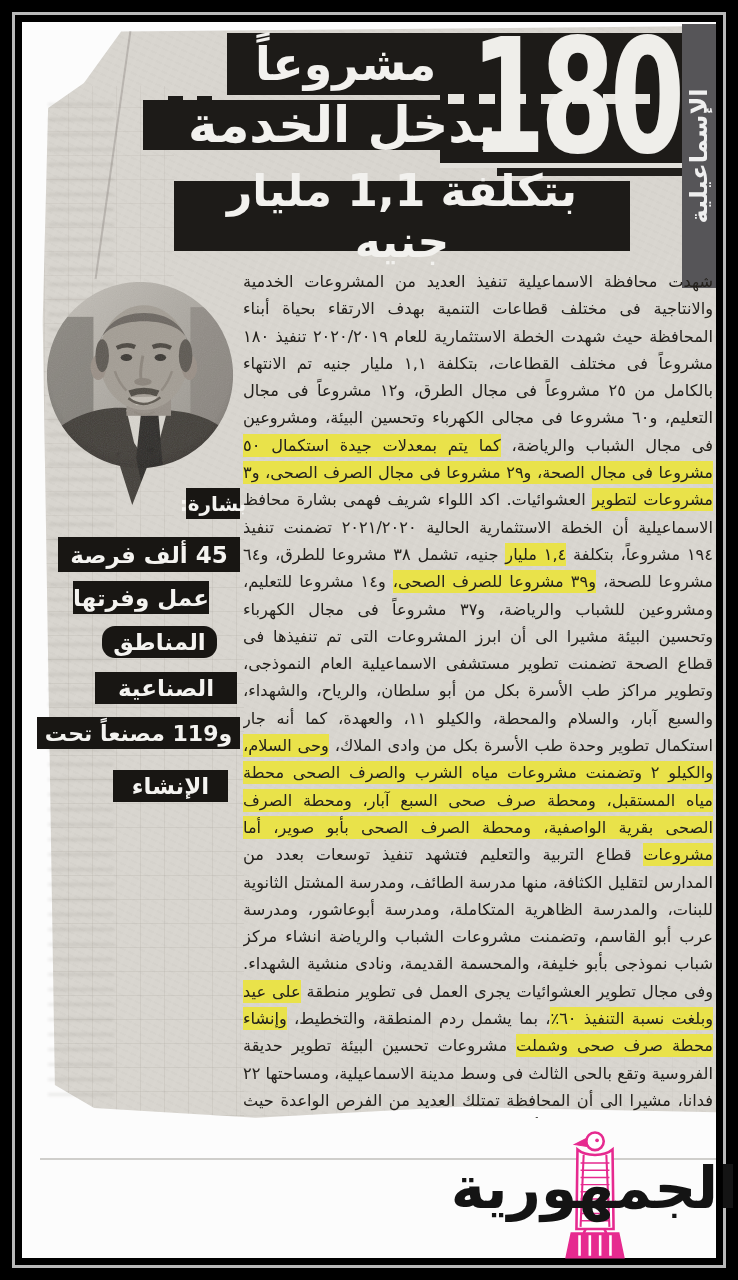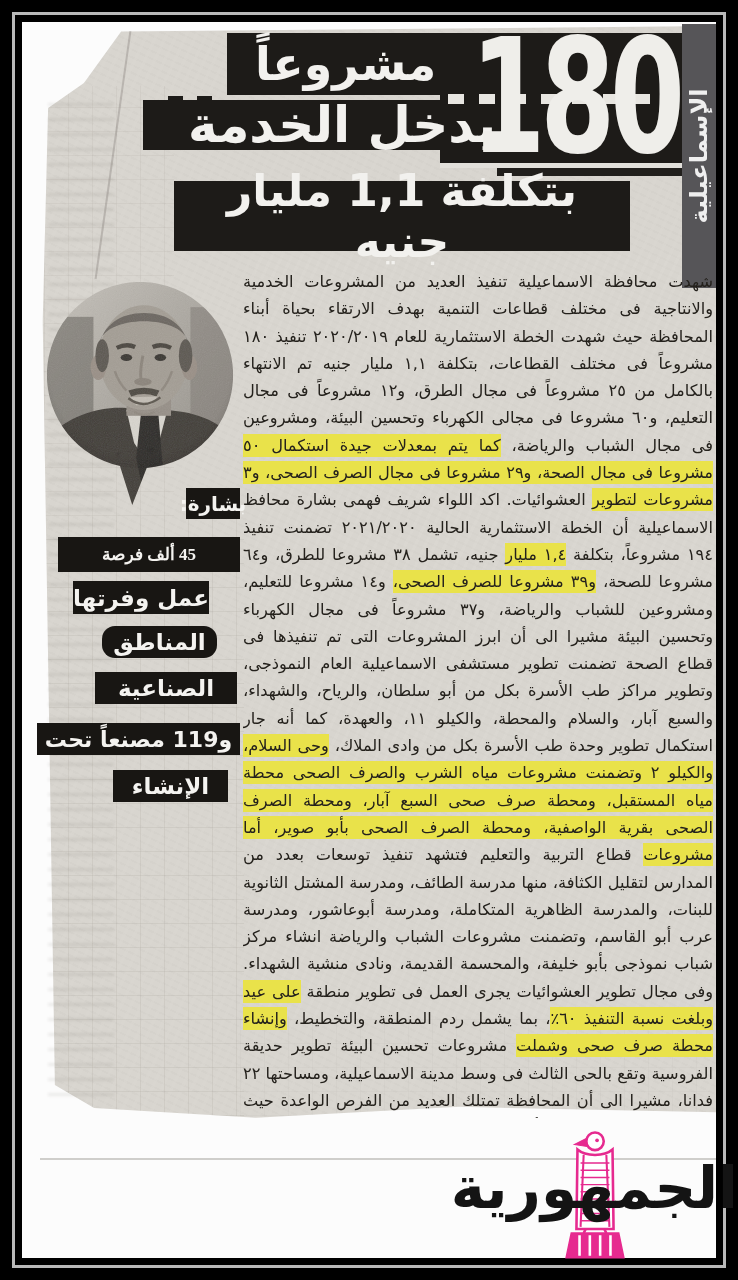--- a/index.html
+++ b/index.html
@@ -133,25 +133,25 @@
       <polygon points="90,123 118,122 112,130 96,131" fill="#c3beb5"></polygon>
       <path d="M88,124 Q104,136 121,123" stroke="#5c564e" stroke-width="2.5" fill="none"></path>
       <path d="M94,138 Q104,144 115,138" stroke="#8f887f" stroke-width="2" fill="none"></path>
       <circle cx="100" cy="100" r="96" fill="url(#vig)"></circle>
       <polygon points="75,180 115,175 92,234" fill="url(#vig)"></polygon>
       <rect width="200" height="237" filter="url(#grain)" opacity="0.14"></rect>
     </g>
   </svg>
 
   <div class="qbox" style="left:186px;top:488px;width:54px;height:31px;font-size:20px;">بشارة:</div>
-  <div class="qbox" style="left:58px;top:537px;width:182px;height:35px;font-size:17px;font-family:Liberation Serif, serif;">45 ألف فرصة</div>
+  <div class="qbox" style="left:58px;top:537px;width:182px;height:35px;font-size:23px;">45 ألف فرصة</div>
   <div class="qbox" style="left:73px;top:581px;width:136px;height:33px;font-size:23px;">عمل وفرتها</div>
   <div class="qbox" style="left:102px;top:626px;width:115px;height:32px;font-size:23px;border-radius:13px;">المناطق</div>
   <div class="qbox" style="left:95px;top:672px;width:142px;height:32px;font-size:23px;">الصناعية</div>
-  <div class="qbox" style="left:37px;top:717px;width:203px;height:32px;font-size:22px;margin-top:6px;">و119 مصنعاً تحت</div>
+  <div class="qbox" style="left:37px;top:717px;width:203px;height:32px;font-size:22px;">و119 مصنعاً تحت</div>
   <div class="qbox" style="left:113px;top:762px;width:115px;height:32px;font-size:23px;margin-top:8px;">الإنشاء</div>
 
   <div class="article" lang="ar"><span>شهدت محافظة الاسماعيلية تنفيذ العديد من المشروعات الخدمية والانتاجية فى مختلف قطاعات التنمية بهدف الارتقاء بحياة أبناء المحافظة حيث شهدت الخطة الاستثمارية للعام ٢٠٢٠/٢٠١٩ تنفيذ ١٨٠ مشروعاً فى مختلف القطاعات، بتكلفة ١,١ مليار جنيه تم الانتهاء بالكامل من ٢٥ مشروعاً فى مجال الطرق، و١٢ مشروعاً فى مجال التعليم، و٦٠ مشروعا فى مجالى الكهرباء وتحسين البيئة، ومشروعين فى مجال الشباب والرياضة، </span><span class="hl">كما يتم بمعدلات جيدة استكمال ٥٠ مشروعا فى مجال الصحة، و٢٩ مشروعا فى مجال الصرف الصحى، و٣ مشروعات لتطوير</span><span> العشوائيات. اكد اللواء شريف فهمى بشارة محافظ الاسماعيلية أن الخطة الاستثمارية الحالية ٢٠٢١/٢٠٢٠ تضمنت تنفيذ ١٩٤ مشروعاً، بتكلفة </span><span class="hl">١,٤ مليار</span><span> جنيه، تشمل ٣٨ مشروعا للطرق، و٦٤ مشروعا للصحة، </span><span class="hl">و٣٩ مشروعا للصرف الصحى،</span><span> و١٤ مشروعا للتعليم، ومشروعين للشباب والرياضة، و٣٧ مشروعاً فى مجال الكهرباء وتحسين البيئة مشيرا الى أن ابرز المشروعات التى تم تنفيذها فى قطاع الصحة تضمنت تطوير مستشفى الاسماعيلية العام النموذجى، وتطوير مراكز طب الأسرة بكل من أبو سلطان، والرياح، والشهداء، والسبع آبار، والسلام والمحطة، والكيلو ١١، والعهدة، كما أنه جار استكمال تطوير وحدة طب الأسرة بكل من وادى الملاك، </span><span class="hl">وحى السلام، والكيلو ٢ وتضمنت مشروعات مياه الشرب والصرف الصحى محطة مياه المستقبل، ومحطة صرف صحى السبع آبار، ومحطة الصرف الصحى بقرية الواصفية، ومحطة الصرف الصحى بأبو صوير، أما مشروعات</span><span> قطاع التربية والتعليم فتشهد تنفيذ توسعات بعدد من المدارس لتقليل الكثافة، منها مدرسة الطائف، ومدرسة المشتل الثانوية للبنات، والمدرسة الظاهرية المتكاملة، ومدرسة أبوعاشور، ومدرسة عرب أبو القاسم، وتضمنت مشروعات الشباب والرياضة انشاء مركز شباب نموذجى بأبو خليفة، والمحسمة القديمة، ونادى منشية الشهداء. وفى مجال تطوير العشوائيات يجرى العمل فى تطوير منطقة </span><span class="hl">على عيد وبلغت نسبة التنفيذ ٦٠٪</span><span>، بما يشمل ردم المنطقة، والتخطيط، </span><span class="hl">وإنشاء محطة صرف صحى وشملت</span><span> مشروعات تحسين البيئة تطوير حديقة الفروسية وتقع بالحى الثالث فى وسط مدينة الاسماعيلية، ومساحتها ٢٢ فدانا، مشيرا الى أن المحافظة تمتلك العديد من الفرص الواعدة حيث تضم ٣ مناطق صناعية: الأولى هى المنطقة الحرة، وتضم ١٠١ مصنع، و٤ مناطق حرة خاصة، منها ٩٧ مصنعا و٣ مناطق حرة خاصة تعمل بالفعل. والثانية هى المنطقتان الصناعيتان الأولى والثانية بمركز الاسماعيلية وتضم ٢٠٧ مصانع، منها ١٤٣ مصنعا يعمل، والثالثة المنطقة الحرة بالقنطرة شرق، وتضم ١٨٠ مصنعاً، بينها ٣٩ مصنعا يعمل، مؤكدا فى هذا الصدد أن محافظة الاسماعيلية تمتلك بذلك ٤٨٣ مصنعاً و٤ مناطق حرة خاصة، يعمل بها ٢٨٣ مصنعاً، و٣ مناطق حرة خاصة، بينما لايزال تحت الانشاء ١١٩ مصنعاً، وتبلغ التكلفة الاستثمارية لجميع تلك المشروعات نحو ٢٨,٨ مليار دولار، وتتراوح الأنشطة الرئيسية لتلك المصانع ما بين الملابس الجاهزة، والأنظمة الكهربائية، ومواد البناء والأحجار والبويات، والجلود، والمواسير البلاستيك، وتوفر فرص العمل لأبناء المحافظة بواقع حوالى ٤٥ الف فرصة عمل.</span></div>
 
   <div class="base-rule"></div>
   <svg class="eagle" viewBox="0 0 70 130">
     <g stroke="currentColor" fill="#ffffff">
       <circle cx="35" cy="11" r="8.5" stroke-width="2.5"></circle>
       <polygon points="27,8 15,14 27,16" fill="currentColor" stroke-width="1"></polygon>
       <circle cx="37" cy="10" r="1.8" fill="currentColor" stroke="none"></circle>

